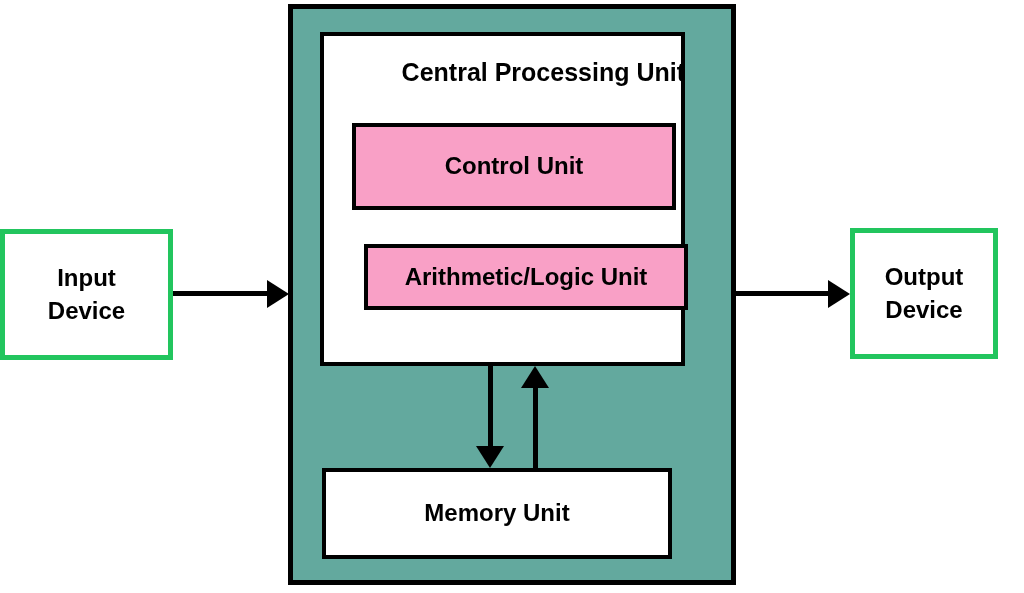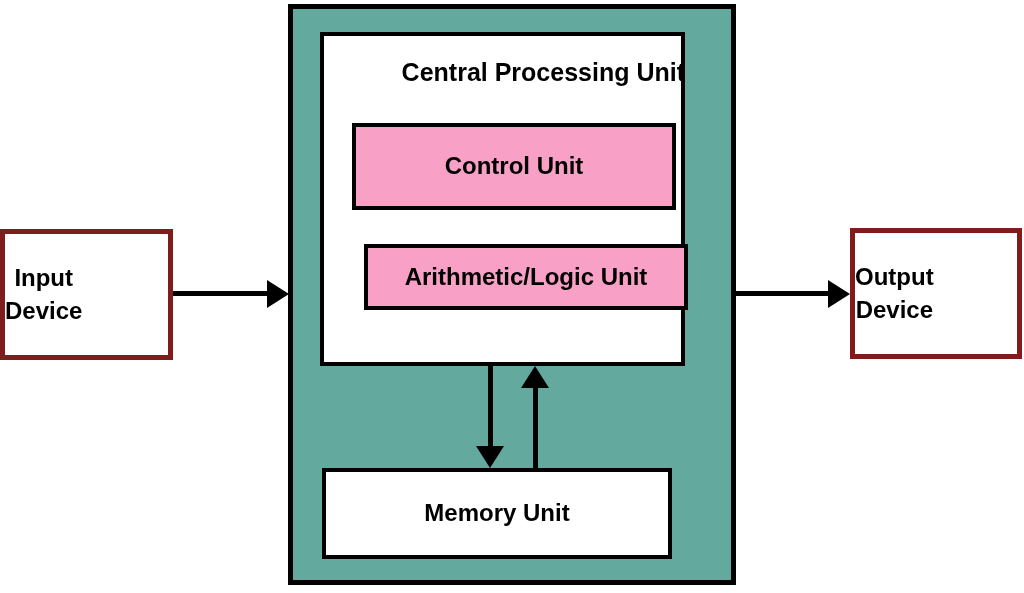--- a/index.html
+++ b/index.html
@@ -12,24 +12,24 @@
     position: relative;
     width: 1024px;
     height: 593px;
     background: #ffffff;
     overflow: hidden;
   }
   .box {
     position: absolute;
     box-sizing: border-box;
     background: #ffffff;
-    border: 5px solid #7f1d1d;
+    border: 5px solid #22c55e;
     display: flex;
     align-items: center;
-    justify-content: flex-start;
+    justify-content: center;
     text-align: center;
   }
   .label {
     font-weight: bold;
     font-size: 24px;
     color: #000000;
     line-height: 1.35;
     white-space: pre-line;
   }
   .container-teal {
@@ -75,21 +75,21 @@
     left: 322px; top: 468px;
     width: 350px; height: 91px;
     background: #ffffff;
     border: 4px solid #000000;
     display: flex;
     align-items: center;
     justify-content: center;
     text-align: center;
   }
   .input-device  { left: 0px;   top: 229px; width: 173px; height: 131px; }
-  .output-device { left: 850px; top: 228px; width: 172px; height: 131px; }
+  .output-device { left: 850px; top: 228px; width: 148px; height: 131px; }
 
   .shaft { position: absolute; background: #000000; }
   .head  { position: absolute; width: 0; height: 0; }
   .head-right {
     border-top: 14px solid transparent;
     border-bottom: 14px solid transparent;
     border-left: 22px solid #000000;
   }
   .head-down {
     border-left: 14px solid transparent;

